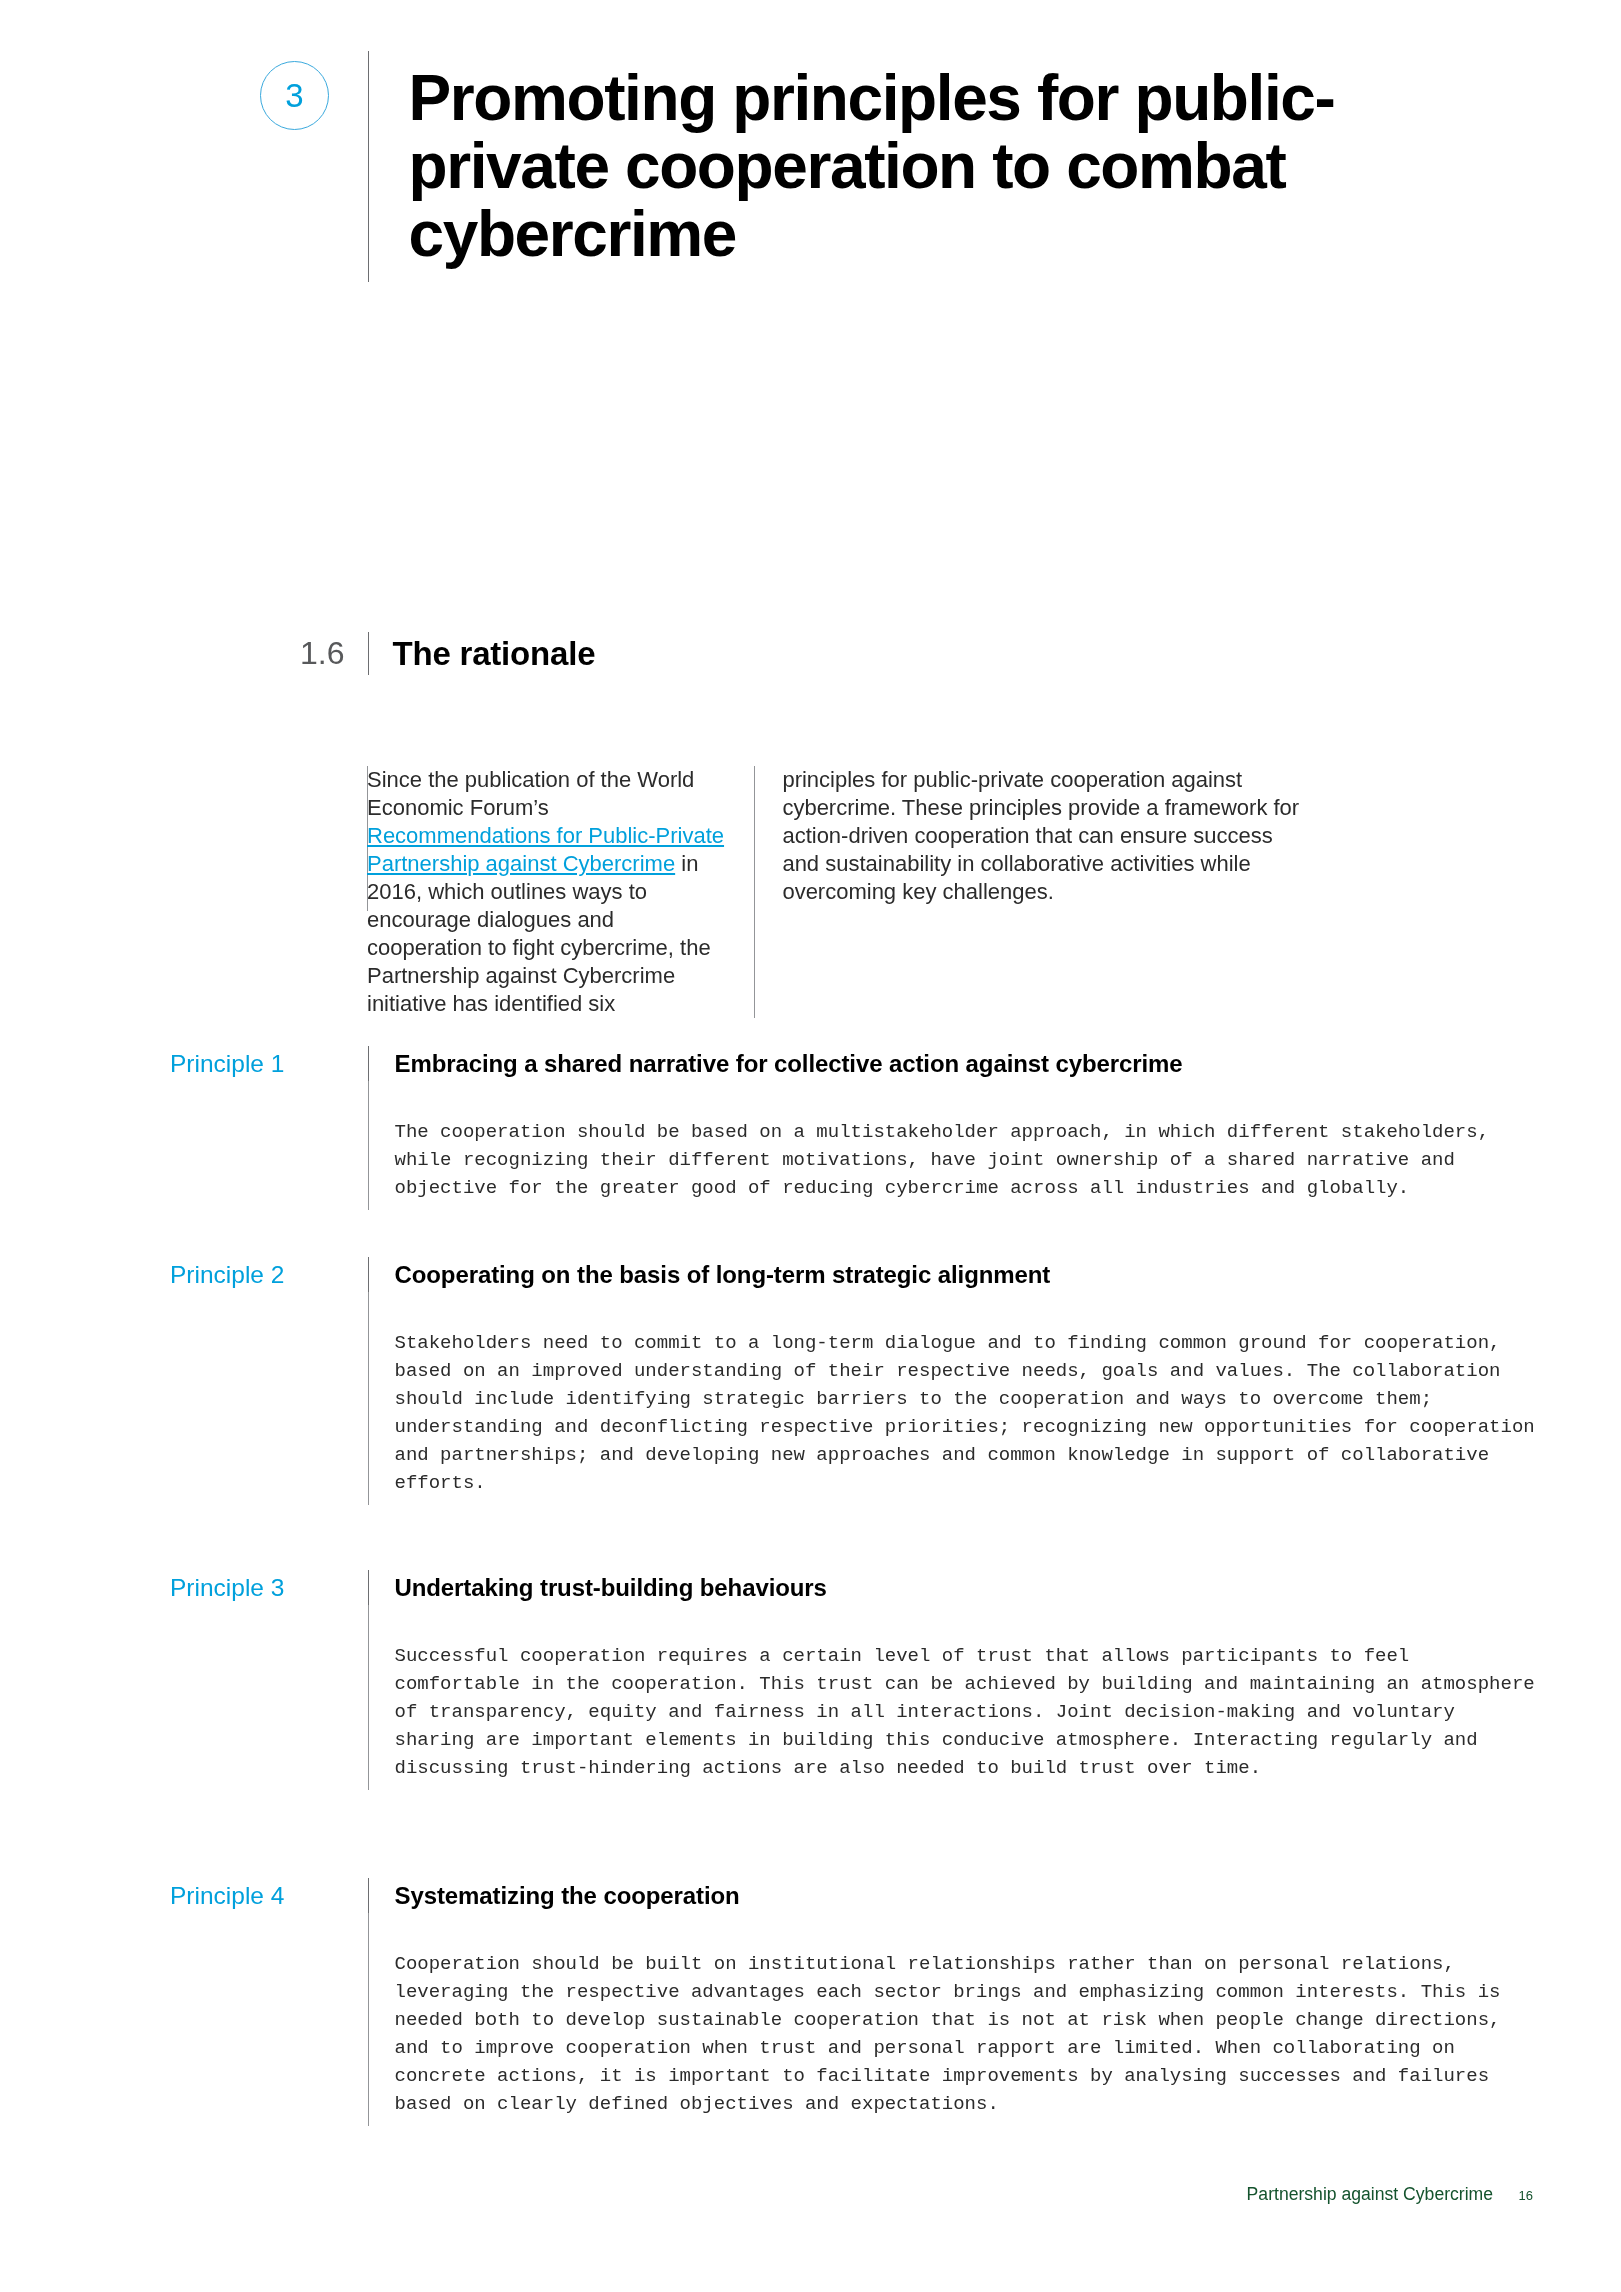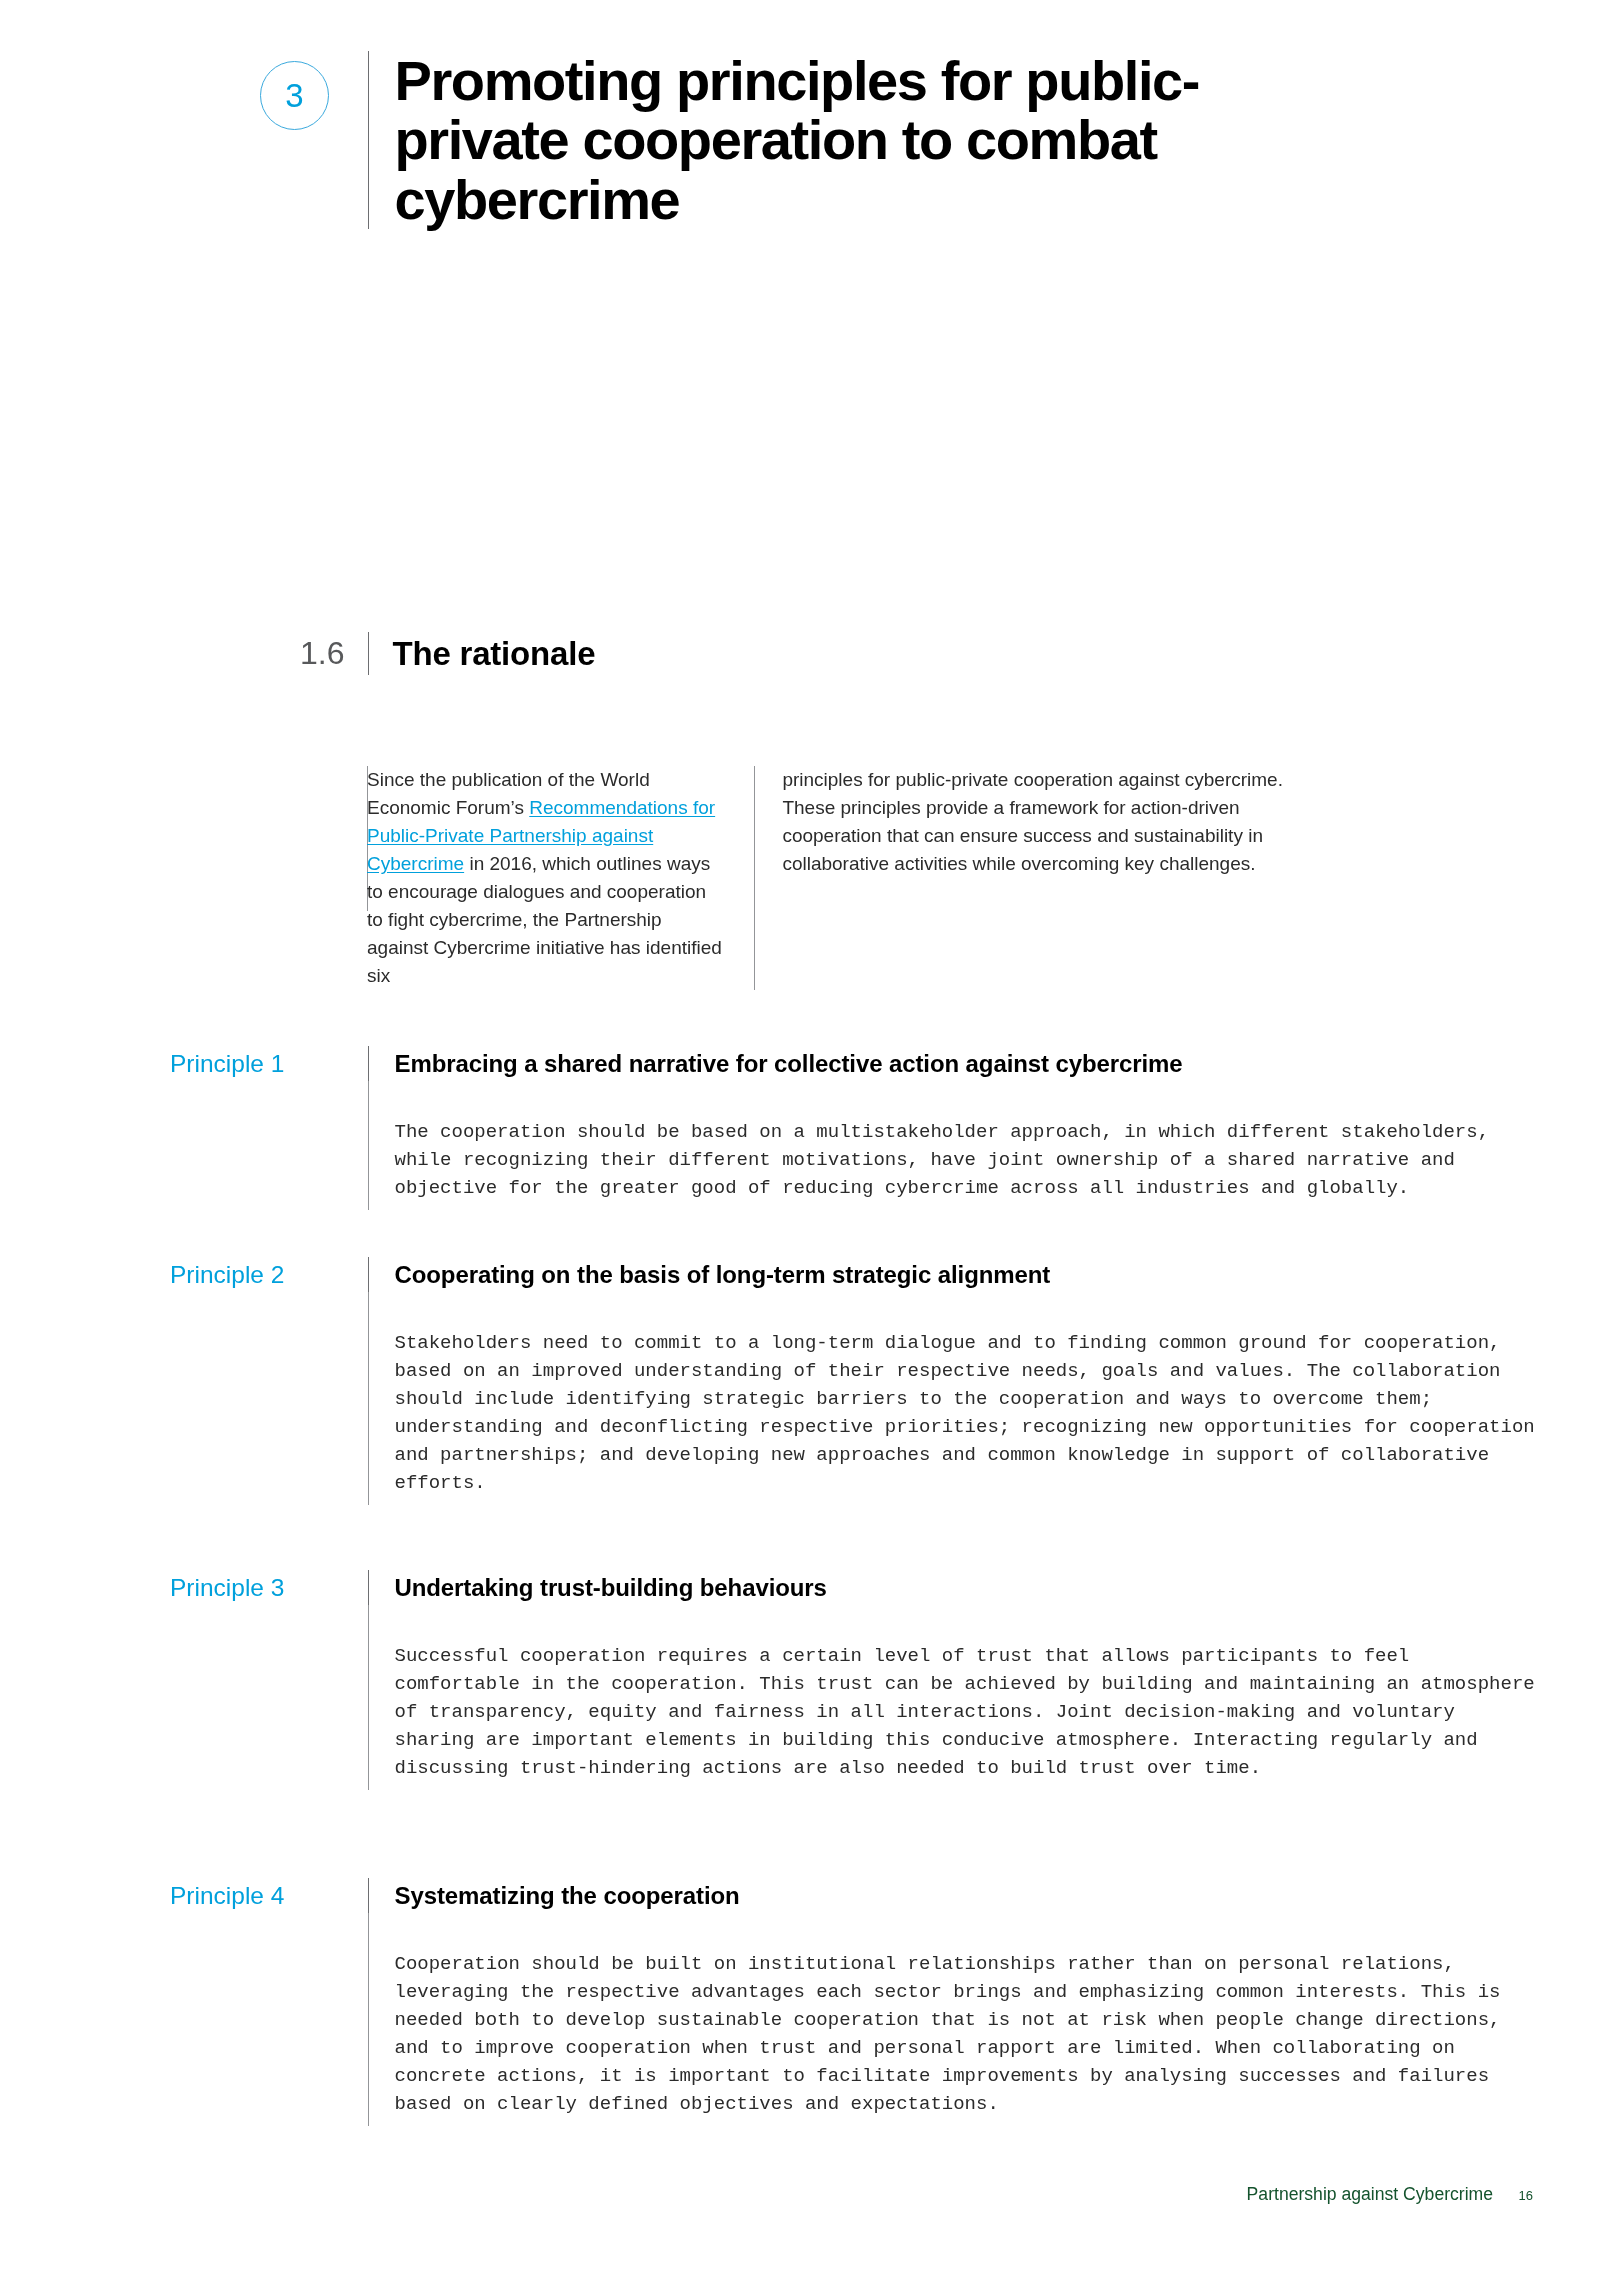--- a/index.html
+++ b/index.html
@@ -52,26 +52,26 @@
     font-weight: 400;
   }
   .chapter-rule {
     flex: 0 0 1px;
     width: 1px;
     background: #6d6e71;
     align-self: stretch;
     margin-right: 25.5px;
   }
   .chapter-title {
-    font-size: 56px;
+    font-size: 64px;
     line-height: 1.06;
     font-weight: 700;
     letter-spacing: -1.4px;
     color: #000000;
-    margin: 0;
+    margin: 14px;
     padding-top: 0px;
     max-width: 941px;
   }
 
   
   .section {
     position: absolute;
     left: 260px;
     top: 632px;
     width: 1176px;
@@ -108,21 +108,21 @@
   
   .intro {
     position: absolute;
     left: 367px;
     top: 766px;
     width: 1161px;
     display: flex;
     gap: 0;
   }
   .intro-col {
-    font-size: 19px;
+    font-size: 22px;
     line-height: 28px;
     color: #2b2b2b;
     box-sizing: border-box;
   }
   .intro-col-1 {
     width: 387px;
     padding-right: 27.4px;
   }
   .intro-col-sep {
     flex: 0 0 1px;

